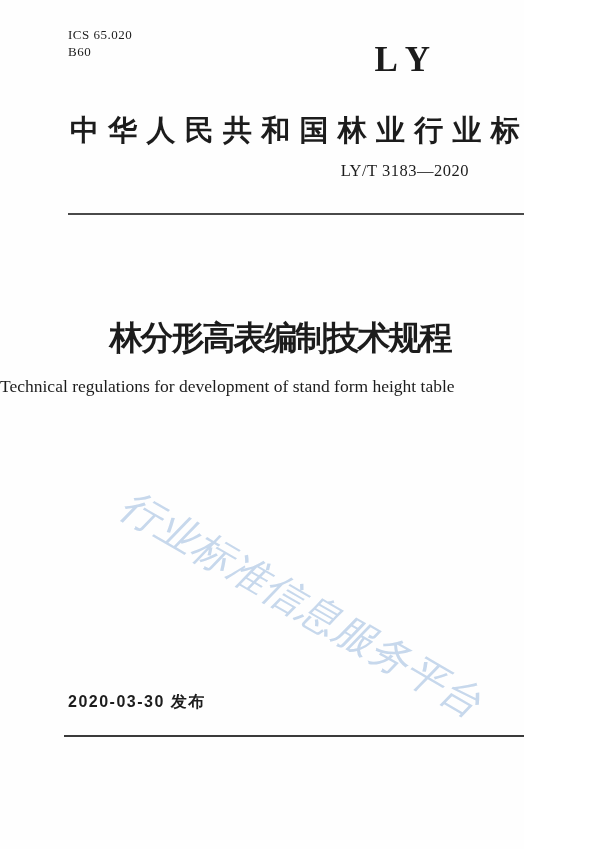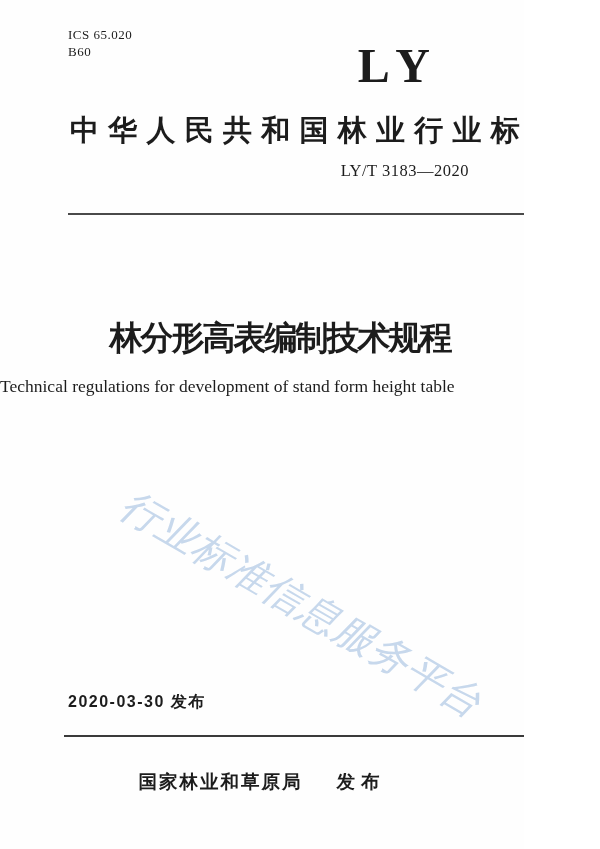--- a/index.html
+++ b/index.html
@@ -23,21 +23,21 @@
     font-size: 13px;
     line-height: 17px;
     letter-spacing: 0.5px;
   }
   .ly-logo {
     position: absolute;
     top: 42px;
     right: 84px;
     font-family: "Liberation Serif", "DejaVu Serif", serif;
     font-weight: bold;
-    font-size: 48px;
+    font-size: 35px;
     line-height: 1;
     letter-spacing: 10px;
   }
   .header-title {
     position: absolute;
     left: 70px;
     top: 112px;
     width: 488px;
     display: flex;
     justify-content: space-between;
@@ -169,18 +169,14 @@
   <div class="main-title">林分形高表编制技术规程</div>
 
   <div class="en-title">Technical regulations for development of stand form height table</div>
 
   <div class="watermark">行业标准信息服务平台</div>
 
   <div class="date-issue">2020-03-30 发布</div>
 
   <div class="rule rule-bottom"></div>
 
-  <div class="footer">
-    <span class="publisher">国家林业和草原局</span>
-    <span class="publish-label">发布</span>
-  </div>
 
 </div>
 
 </body></html>

